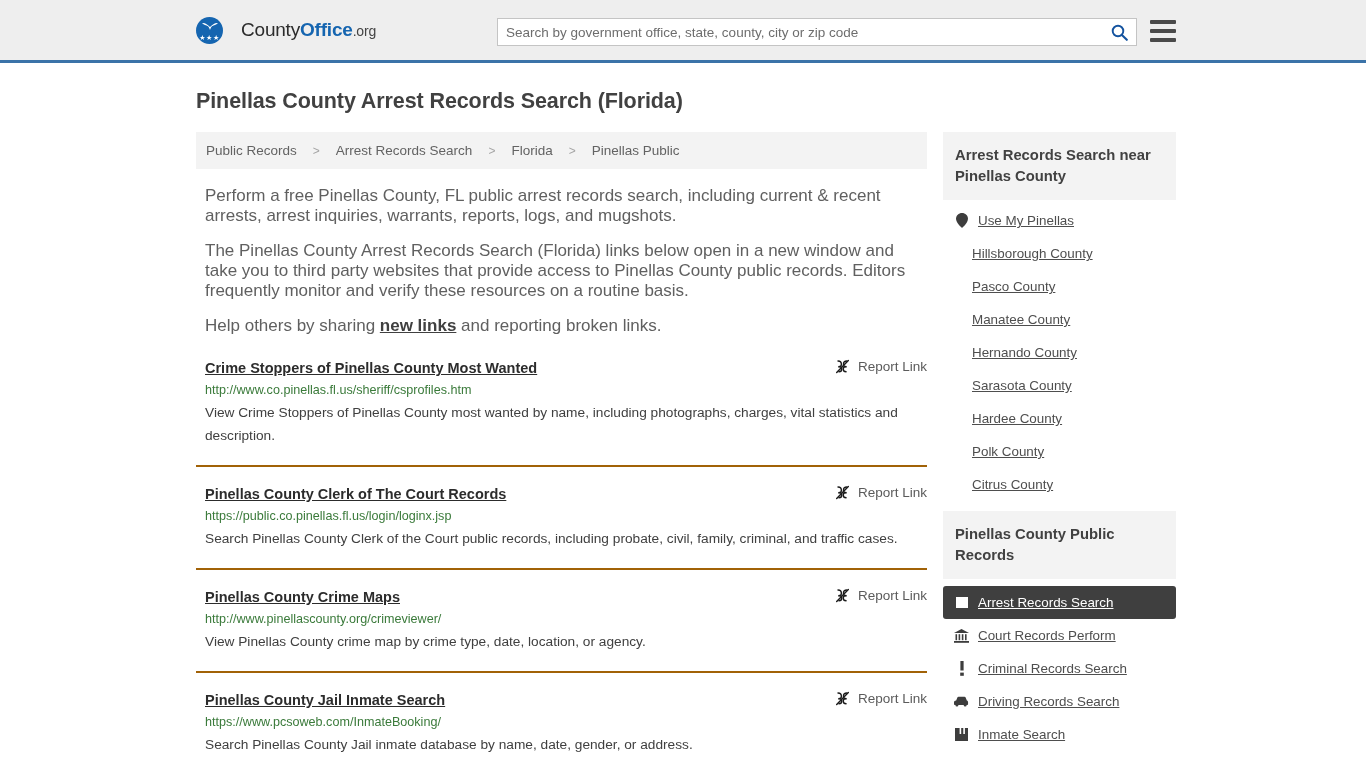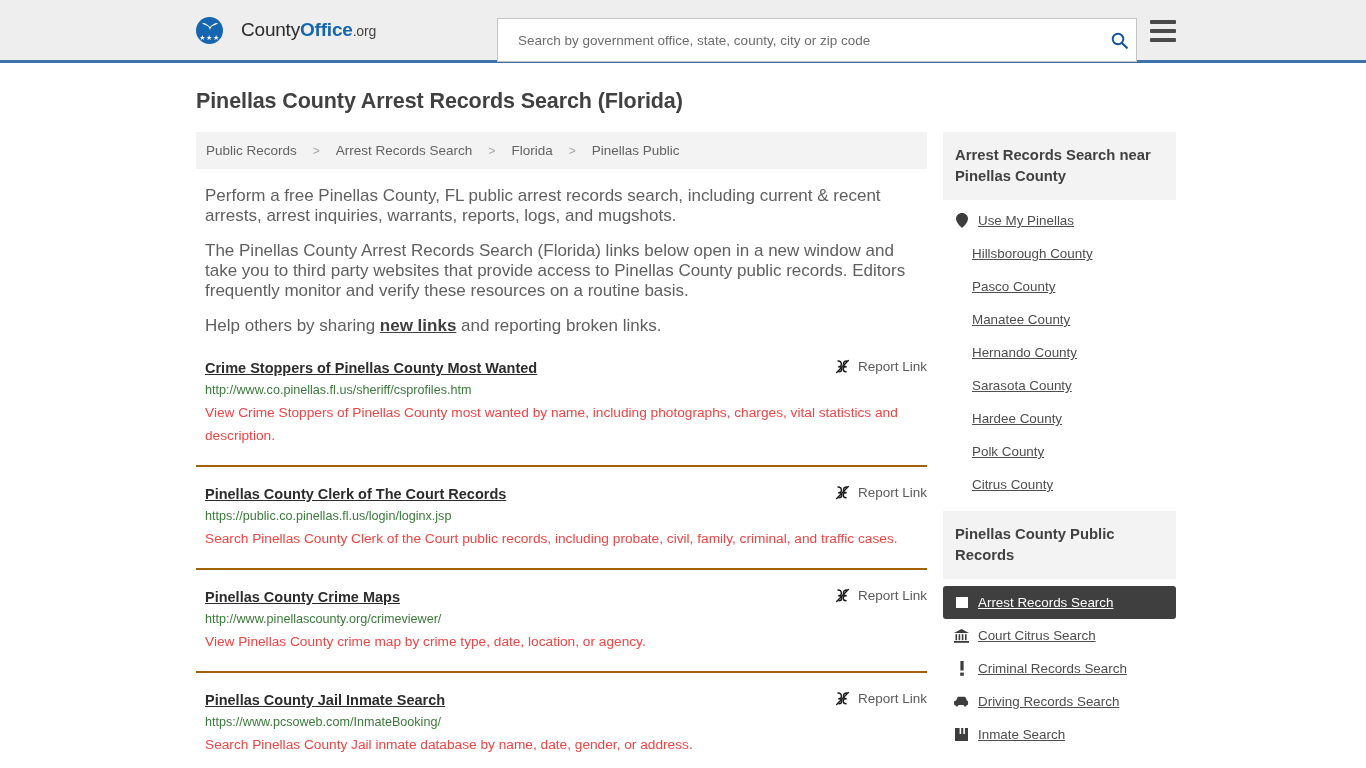--- a/index.html
+++ b/index.html
@@ -57,26 +57,25 @@
     white-space: nowrap;
   }
   .logo-text .b { color: #1565b0; font-weight: bold; }
   .logo-text .org { font-size: 14px; color: #444; }
 
   .search-wrap {
     position: absolute;
     left: 497px;
     top: 18px;
     width: 640px;
-    height: 44px;
+    height: 28px;
     background: #ffffff;
     border: 1px solid #c4c4c4;
     display: flex;
     align-items: center;
-    padding-left: 12px;
   }
   .search-input {
     flex: 1;
     height: 100%;
     border: none;
     outline: none;
     padding: 0 8px;
     font-size: 13.5px;
     color: #555;
     font-family: "Liberation Sans", sans-serif;
@@ -185,21 +184,21 @@
     font-size: 12.6px;
     color: #3a7a3a;
     margin-top: 4px;
     line-height: 17px;
     cursor: pointer;
     text-decoration: none;
     word-break: break-all;
   }
   .result-desc {
     font-size: 13.7px;
-    color: #ef4444;
+    color: #404040;
     line-height: 23px;
     margin-top: 2px;
     max-width: 700px;
   }
 
   
   .side-box { margin-bottom: 10px; }
   .side-header {
     background: #f3f3f3;
     padding: 13px 12px;
@@ -423,21 +422,21 @@
               <span class="ico">
                 <svg width="15" height="14" viewBox="0 0 15 14">
                   <path d="M7.5 0 15 4H0z" fill="#3d3d3d"></path>
                   <rect x="1.5" y="5.2" width="1.6" height="6" fill="#3d3d3d"></rect>
                   <rect x="4.6" y="5.2" width="1.6" height="6" fill="#3d3d3d"></rect>
                   <rect x="7.8" y="5.2" width="1.6" height="6" fill="#3d3d3d"></rect>
                   <rect x="11" y="5.2" width="1.6" height="6" fill="#3d3d3d"></rect>
                   <rect x="0" y="12" width="15" height="1.8" fill="#3d3d3d"></rect>
                 </svg>
               </span>
-              <span class="lbl">Court Citrus Search</span>
+              <span class="lbl">Court Records Perform</span>
             </div>
             <div class="side-item">
               <span class="ico">
                 <svg width="6" height="15" viewBox="0 0 6 15">
                   <rect x="1.4" y="0" width="3.2" height="9.5" fill="#3d3d3d"></rect>
                   <rect x="1.2" y="11.6" width="3.6" height="3.2" fill="#3d3d3d"></rect>
                 </svg>
               </span>
               <span class="lbl">Criminal Records Search</span>
             </div>

